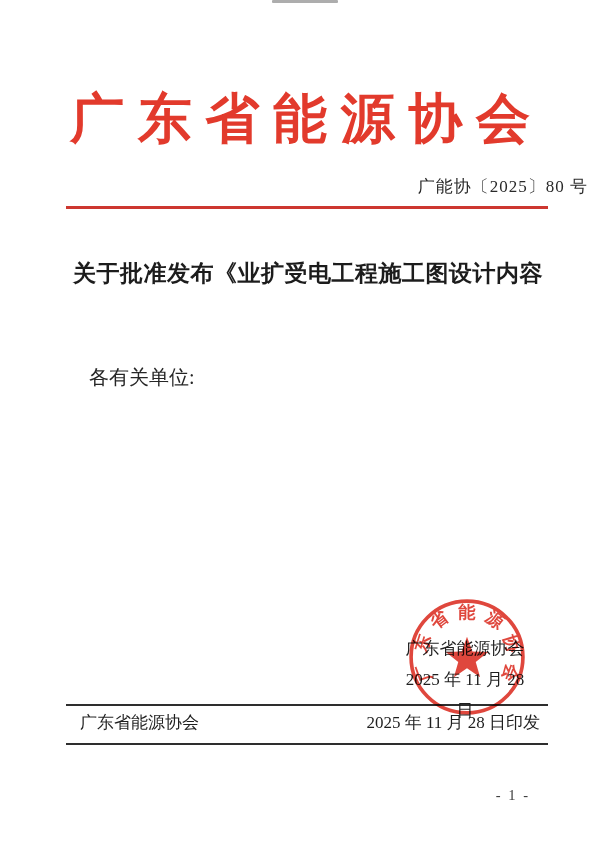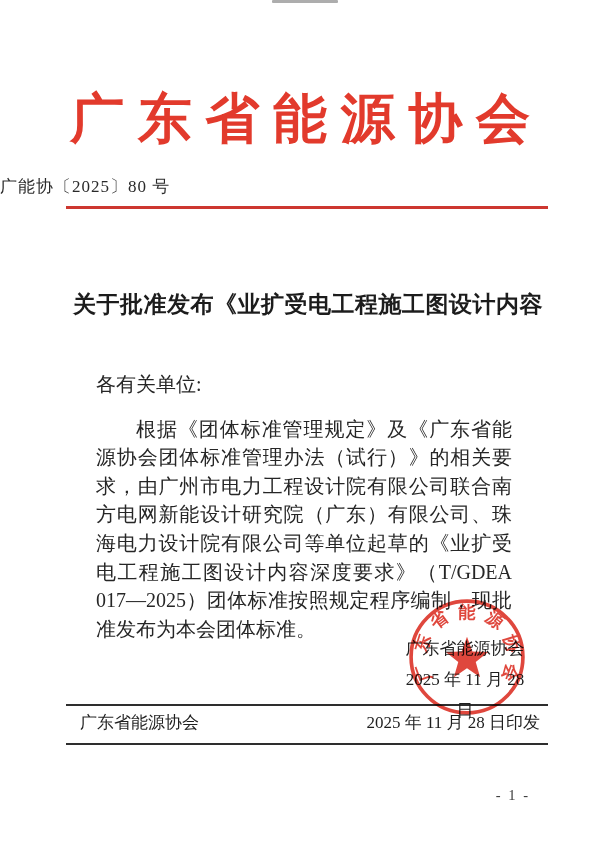--- a/index.html
+++ b/index.html
@@ -19,38 +19,38 @@
   }
   
   .org-header {
     position:absolute; top:88px; left:70px; right:70px;
     display:flex; justify-content:space-between;
     font-size:54px; font-weight:700; color:#e23a2c;
     line-height:62px;
   }
   .doc-number {
     position:absolute; top:175px; left:0; right:12px;
-    text-align:left; font-size:17px; color:#2a2a2a;
+    text-align:right; font-size:17px; color:#2a2a2a;
     letter-spacing:1px;
   }
   .red-rule {
     position:absolute; top:206px; left:66px; width:482px; height:3px;
     background:#cd3730;
   }
   .doc-title {
     position:absolute; top:255px; left:40px; right:24px;
     text-align:center; font-size:23px; font-weight:700;
-    line-height:38px; color:#1c1c1c; letter-spacing:0.5px;margin-top:31px;
+    line-height:38px; color:#1c1c1c; letter-spacing:0.5px;
   }
   .body-text {
     position:absolute; top:354px; left:80px; width:448px;
     font-size:20px; line-height:28.6px; color:#262626;
     text-align:justify;
   }
-  .body-text p { margin:16px; }
+  .body-text p { margin:9px; }
   .body-text p.indent { text-indent:2em; }
   .signature-block {
     position:absolute; top:633px; left:396px; width:138px;
     text-align:center; font-size:17px; line-height:31px;
     color:#1f1f1f; z-index:1;
   }
   .seal {
     position:absolute; top:596px; left:406px; width:122px; height:122px;
     mix-blend-mode:multiply; opacity:.92; z-index:2;
   }
@@ -89,21 +89,20 @@
   <div class="doc-number">广能协〔2025〕80 号</div>
 
   <div class="red-rule"></div>
 
   <div class="doc-title">
     <div>关于批准发布《业扩受电工程施工图设计内容</div>
   </div>
 
   <div class="body-text">
     <p>各有关单位:</p>
-    <p class="indent">根据《团体标准管理规定》及《广东省能源协会团体标准管理办法（试行）》的相关要求，由广州市电力工程设计院有限公司联合南方电网新能设计研究院（广东）有限公司、珠海电力设计院有限公司等单位起草的《业扩受电工程施工图设计内容深度要求》（T/GDEA 017—2025）团体标准按照规定程序编制，现批准发布为本会团体标准。</p>
   </div>
 
   <div class="signature-block">
     <div>广东省能源协会</div>
     <div>2025 年 11 月 28 日</div>
   </div>
 
   <svg class="seal" viewBox="0 0 120 120">
     <circle cx="60" cy="60" r="55" fill="none" stroke="#dd372c" stroke-width="3.6"></circle>
     <polygon fill="#dd372c" points="60,40 54.7,54.7 39.1,55.2 51.4,64.8 47.1,79.8 60,71 72.9,79.8 68.6,64.8 80.9,55.2 65.3,54.7"></polygon>

